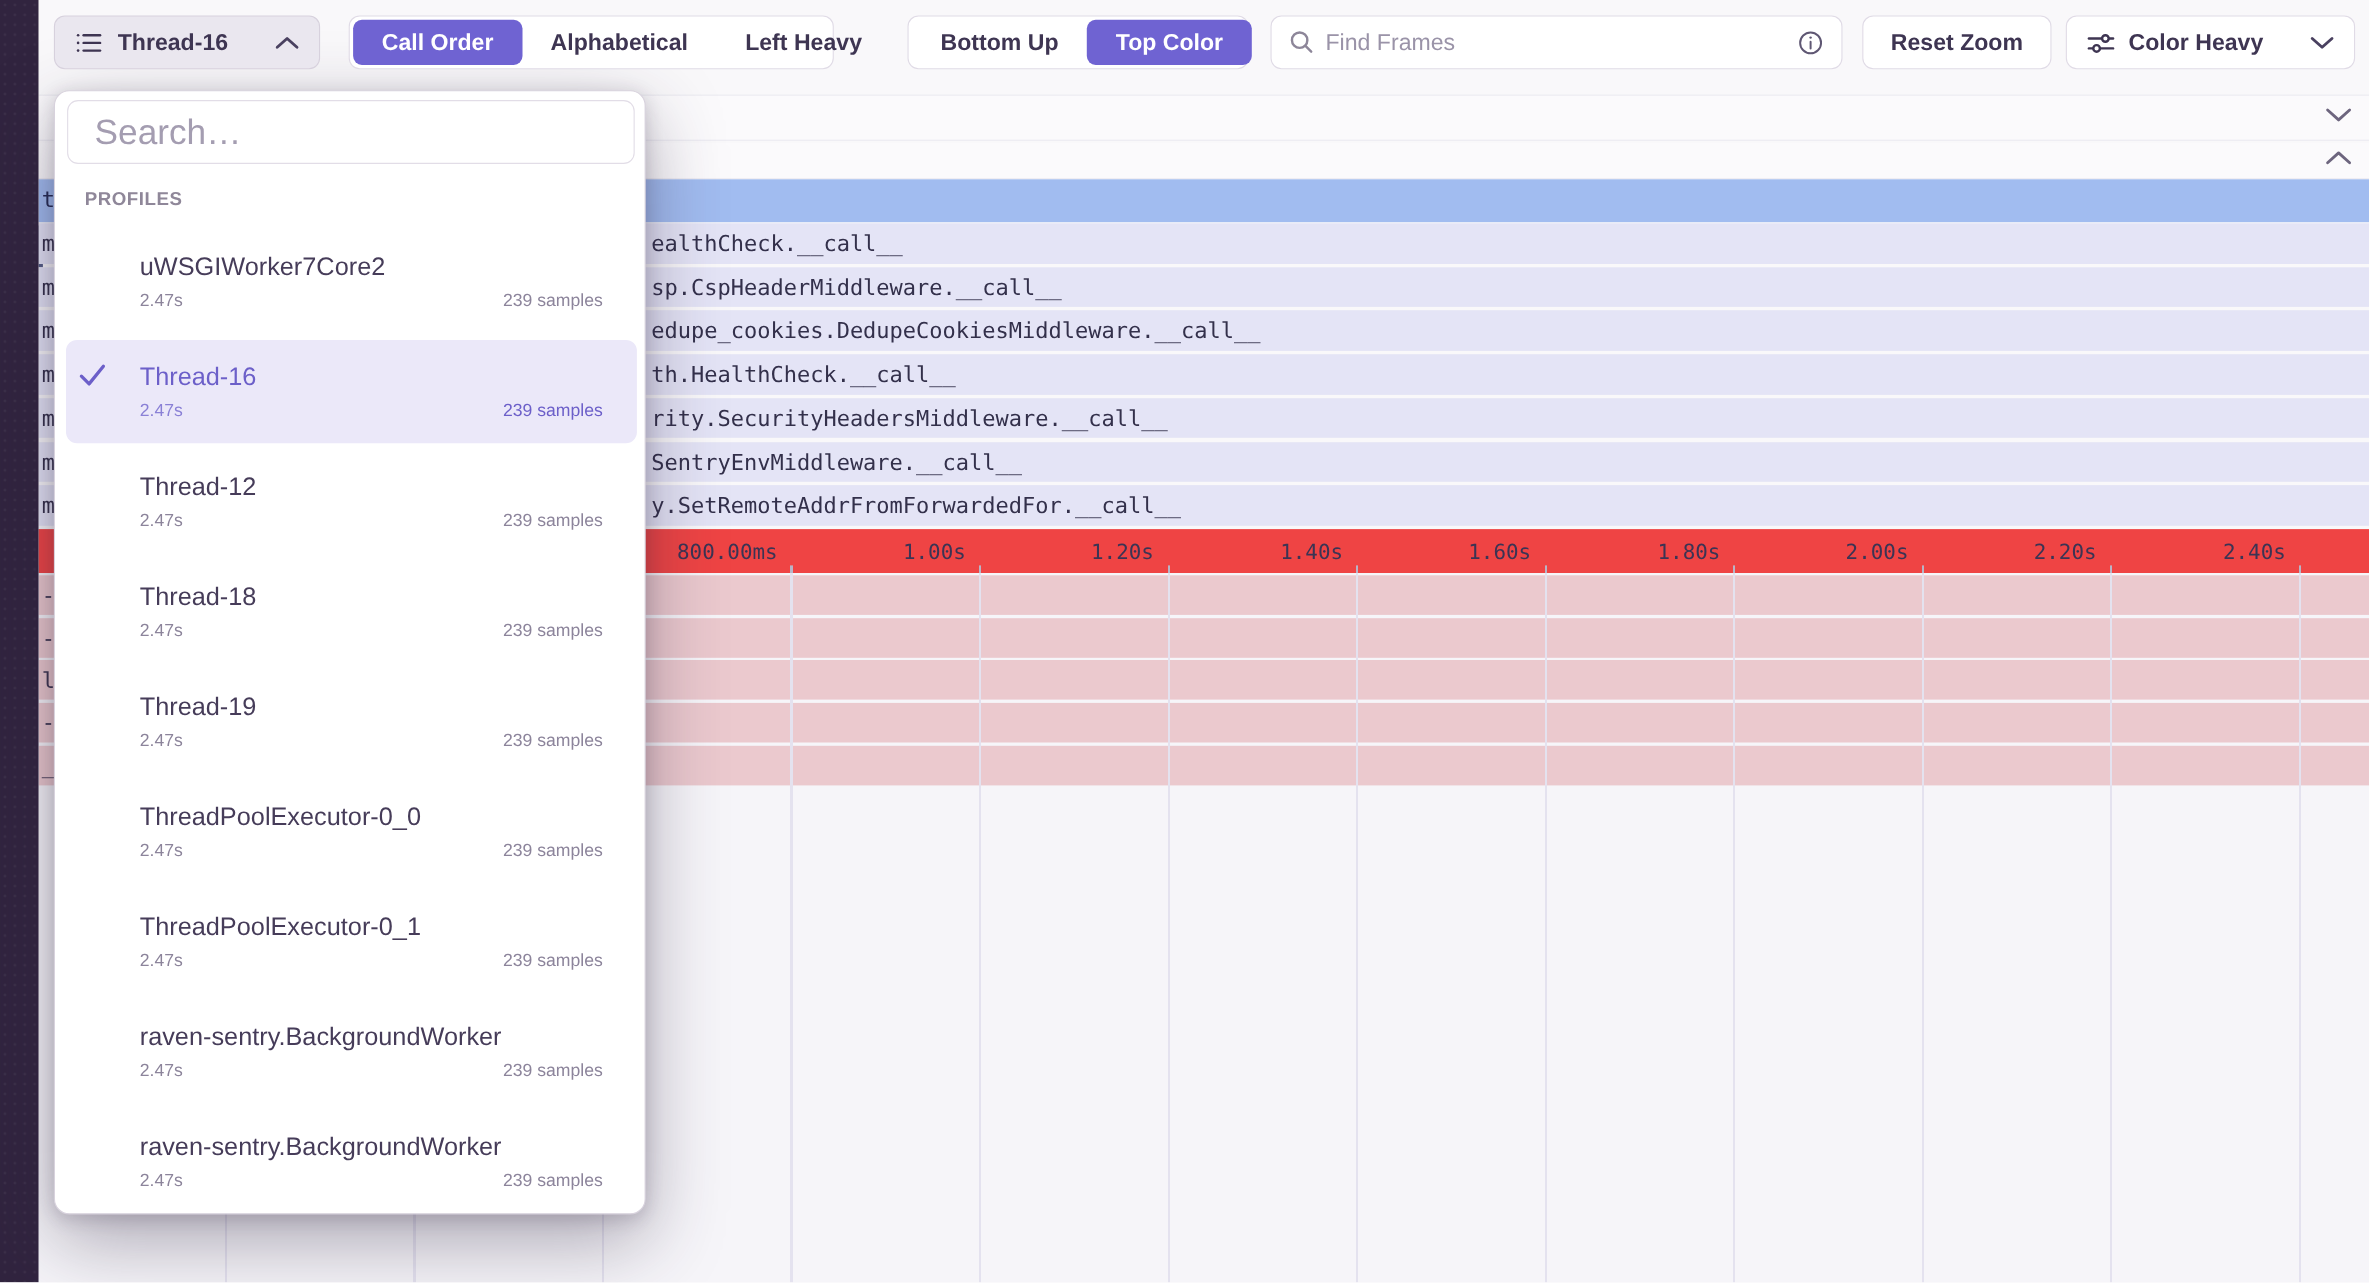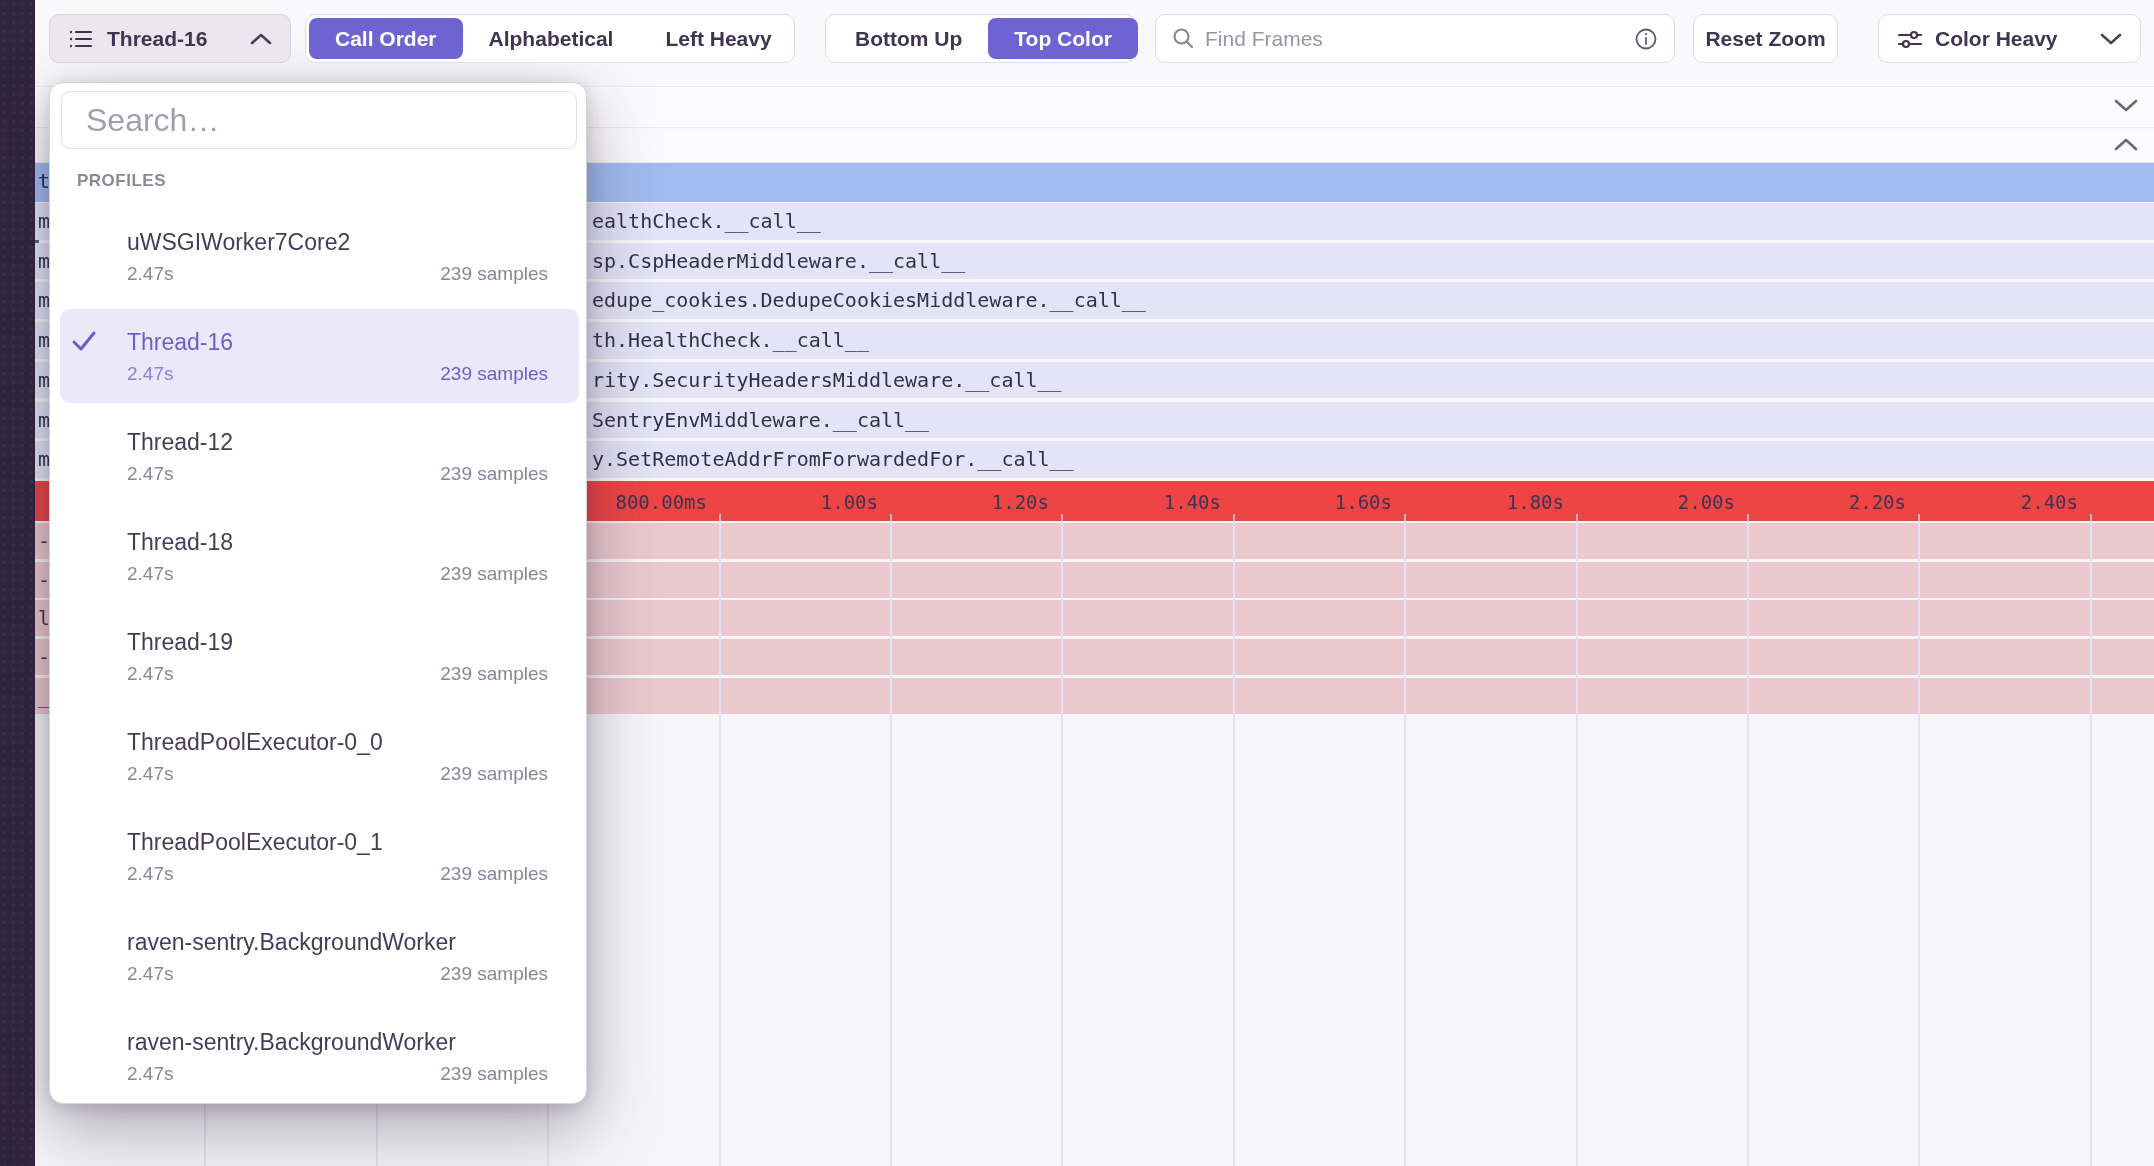--- a/index.html
+++ b/index.html
@@ -12,31 +12,31 @@
     background-image: radial-gradient(rgba(255,255,255,0.05) 1px, transparent 1.6px);
     background-size:9px 9px; z-index:40; }
 
   
   .toolbar { position:absolute; left:0; top:0; width:2154px; height:82px; z-index:60; }
   .btn, .group { position:absolute; top:14px; height:49px; border-radius:10px; border:1.5px solid #e0dbe6;
     background:#ffffff; display:flex; align-items:center; font-weight:700; font-size:21px; color:#3e3552; }
   .thread-btn { left:49px; width:242px; background:#eae7ef; border-color:#d7d1dd; padding:0 18px; gap:13px; cursor:pointer; }
   .thread-btn .lbl { flex:1; }
   .group { padding:3px; }
-  .sort-group { left:305px; width:490px; }
+  .sort-group { left:317px; width:441px; }
   .dir-group { left:825px; width:310px; }
   .seg { height:41px; display:flex; align-items:center; justify-content:center; padding:0 26px;
     border-radius:8px; cursor:pointer; white-space:nowrap; }
   .seg.active { background:#6f63d2; color:#ffffff; }
   .seg-divider { width:1.5px; height:26px; background:#e3dee8; }
   .find-wrap { left:1155px; width:520px; padding:0 16px; gap:10px; font-weight:400; }
   .find-wrap input { flex:1; border:none; outline:none; font-size:21px; color:#3e3552; background:transparent;
     font-family:"Liberation Sans", sans-serif; }
   .find-wrap input::placeholder { color:#9a93a8; }
-  .reset-btn { left:1693px; width:145px; justify-content:center; cursor:pointer; }
+  .reset-btn { left:1693px; width:172px; justify-content:center; cursor:pointer; }
   .color-btn { left:1878px; width:263px; padding:0 18px; gap:12px; cursor:pointer; }
   .icon { display:inline-flex; align-items:center; justify-content:center; flex:0 0 auto; }
 
   
   .chart { position:absolute; left:35px; top:0; width:2119px; height:1166px; z-index:10; }
   .hdr-row { position:absolute; left:0; width:2119px; background:#fbfafc; border-top:1.5px solid #eceaf1;
     border-bottom:1.5px solid #eceaf1; }
   .hdr-row .chev { position:absolute; right:16px; top:50%; transform:translateY(-50%); cursor:pointer; }
   .row-blue { position:absolute; left:0; top:163px; width:2119px; height:39px; background:#a1bcf0; cursor:pointer; }
   .row-blue .clip { position:absolute; left:3px; top:6px; font:20px "DejaVu Sans Mono", monospace; color:#232a54; }
@@ -70,21 +70,21 @@
   .dd-section { position:absolute; left:27px; top:88px; font-size:17px; font-weight:700; letter-spacing:0.5px;
     color:#8f8799; }
   .dd-items { position:absolute; left:0; top:128px; width:538px; }
   .dd-item { position:relative; height:100px; padding:16px 40px 0 77px; cursor:pointer; }
   .dd-item .sel-bg { display:none; }
   .dd-item.selected .sel-bg { display:block; position:absolute; left:10px; right:9px; top:-2px; bottom:8px;
     background:#ebe8f9; border-radius:10px; }
   .dd-item .check { position:absolute; left:20px; top:18px; }
   .dd-name { position:relative; font-size:23px; font-weight:500; color:#463c59; line-height:30px; }
   .dd-sub { position:relative; display:flex; justify-content:space-between; margin-top:4px;
-    font-size:19px; color:#8c849b; line-height:26px; }
+    font-size:16px; color:#8c849b; line-height:26px; }
   .dd-item.selected .dd-name { color:#6c5fc9; }
   .dd-item.selected .dd-sub .dur { color:#8a80d6; }
   .dd-item.selected .dd-sub .smp { color:#6c5fc9; }
 </style>
 </head>
 <body>
 
 <div class="app">
 
   <div class="chart">

